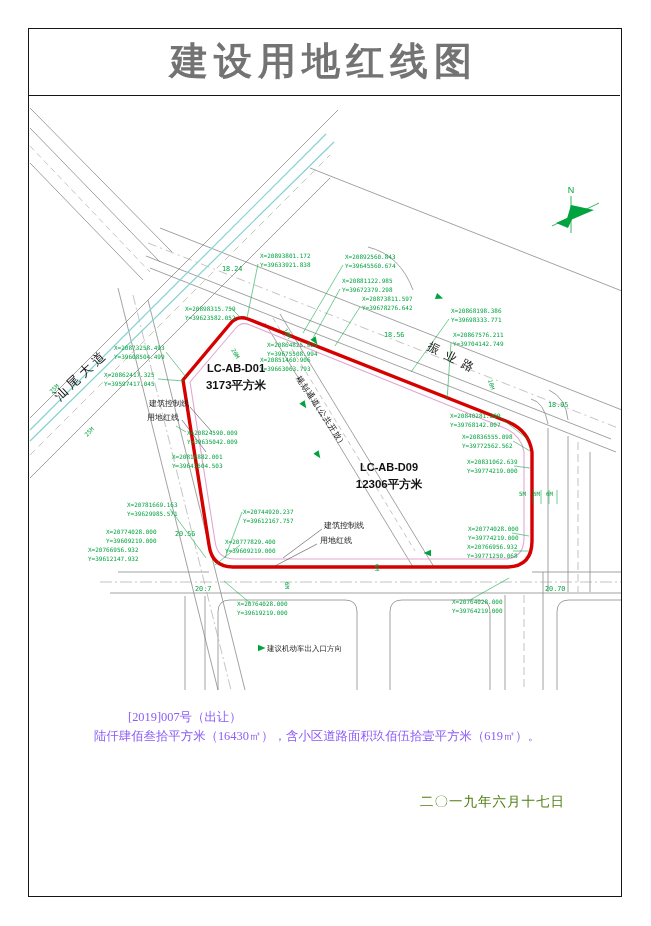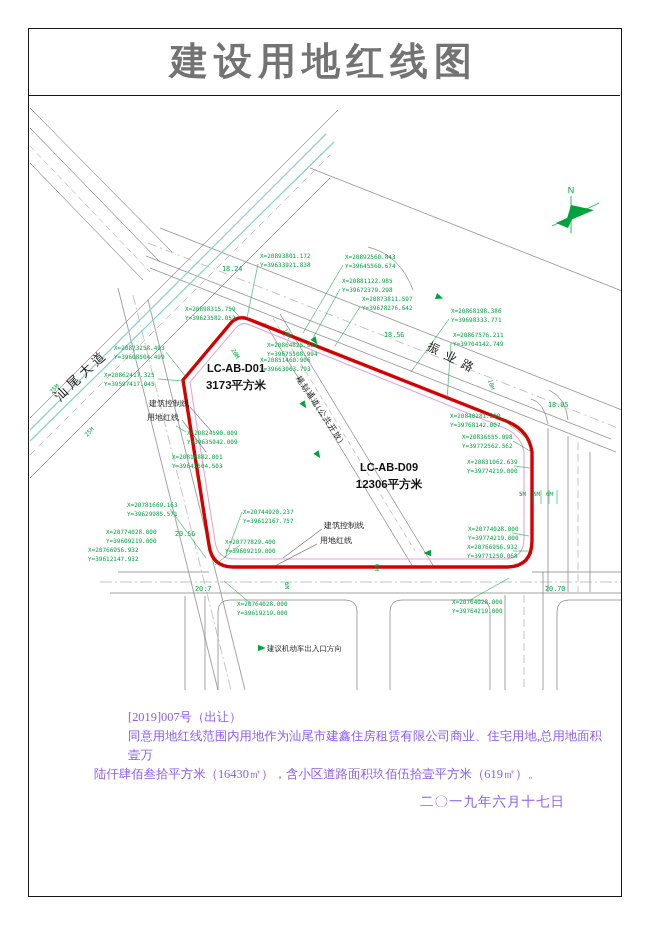--- a/index.html
+++ b/index.html
@@ -5,21 +5,21 @@
   html,body{margin:0;padding:0;background:#e8e8e8;}
   .page{position:relative;width:651px;height:926px;background:#ffffff;margin:0 auto;
         font-family:"Liberation Serif", serif; overflow:hidden;}
   .frame{position:absolute;left:28px;top:28px;width:592px;height:867px;border:1.6px solid #161616;}
   .titlebox{position:absolute;left:28px;top:28px;width:592px;height:67px;border-bottom:1.4px solid #161616;
             display:flex;align-items:center;justify-content:center;}
   .title{font-size:38px;font-weight:bold;letter-spacing:6px;color:#737373;}
   .mapsvg{position:absolute;left:0;top:0;width:651px;height:926px;}
   .notes{position:absolute;left:74px;top:708px;width:520px;color:#8b5cf6;font-size:12.4px;line-height:19px;margin-left:20px;}
   .notes .ind{padding-left:34px;}
-  .datewrap{position:absolute;left:420px;top:793px;font-size:13.5px;color:#8b5cf6;letter-spacing:1px;}
+  .datewrap{position:absolute;left:420px;top:793px;font-size:13.5px;color:#4d7c0f;letter-spacing:1px;}
   svg text{user-select:none;}
 </style>
 </head>
 <body>
 
 <div class="page">
 
   <svg class="mapsvg" viewBox="0 0 651 926">
 
     <g stroke="#8a8a8a" stroke-width="0.8" fill="none">
@@ -175,18 +175,17 @@
       </g>
   </svg>
 
   <div class="frame"></div>
   <div class="titlebox">
     <div class="title">建设用地红线图</div>
   </div>
 
   <div class="notes">
     <div class="ind">[2019]007号（出让）</div>
-    <div class="ind">同意用地红线范围内用地作为汕尾市建鑫住房租赁有限公司商业、住宅用地,总用地面积壹万</div>
     <div>陆仟肆佰叁拾平方米（16430㎡），含小区道路面积玖佰伍拾壹平方米（619㎡）。</div>
   </div>
   <div class="datewrap">二〇一九年六月十七日</div>
 
 </div>
 
 </body></html>

